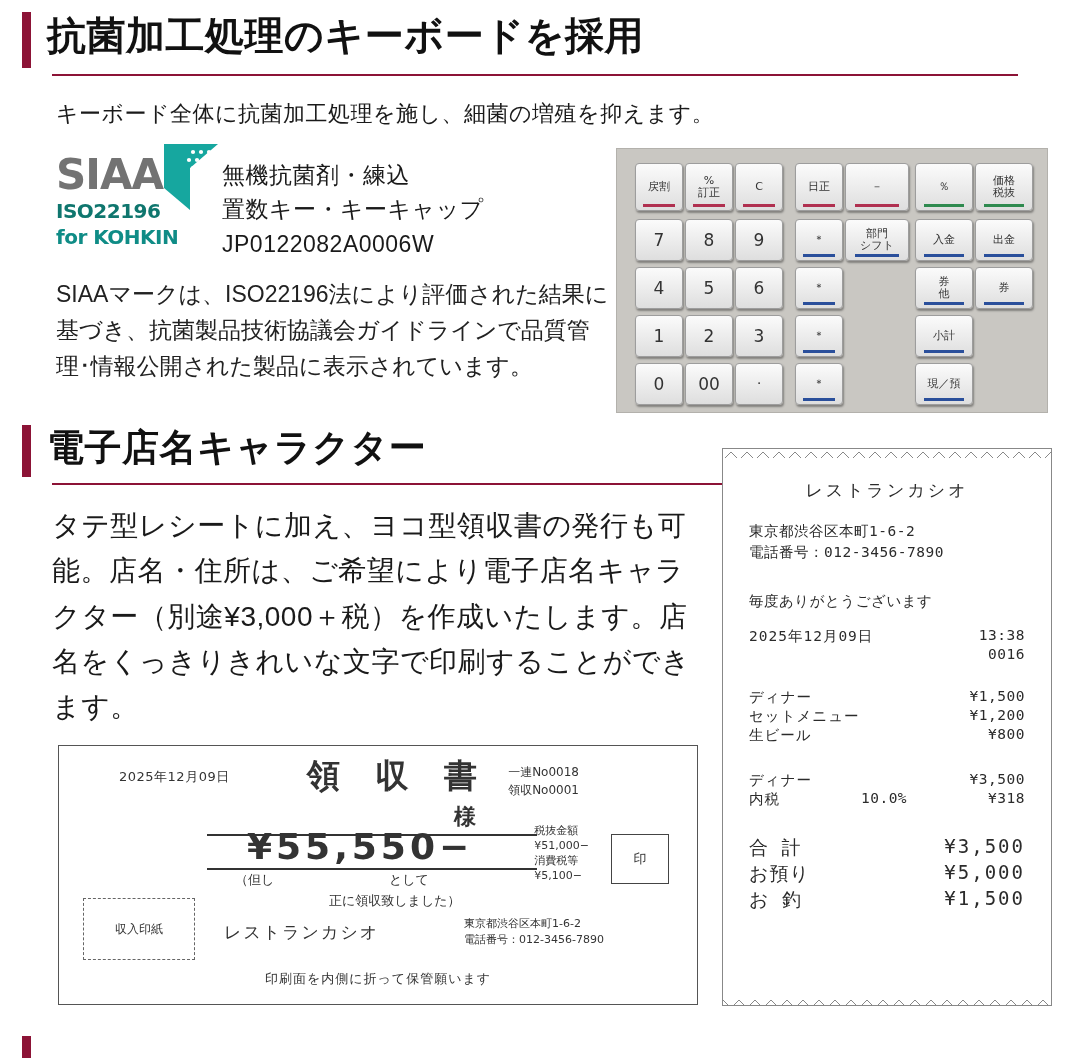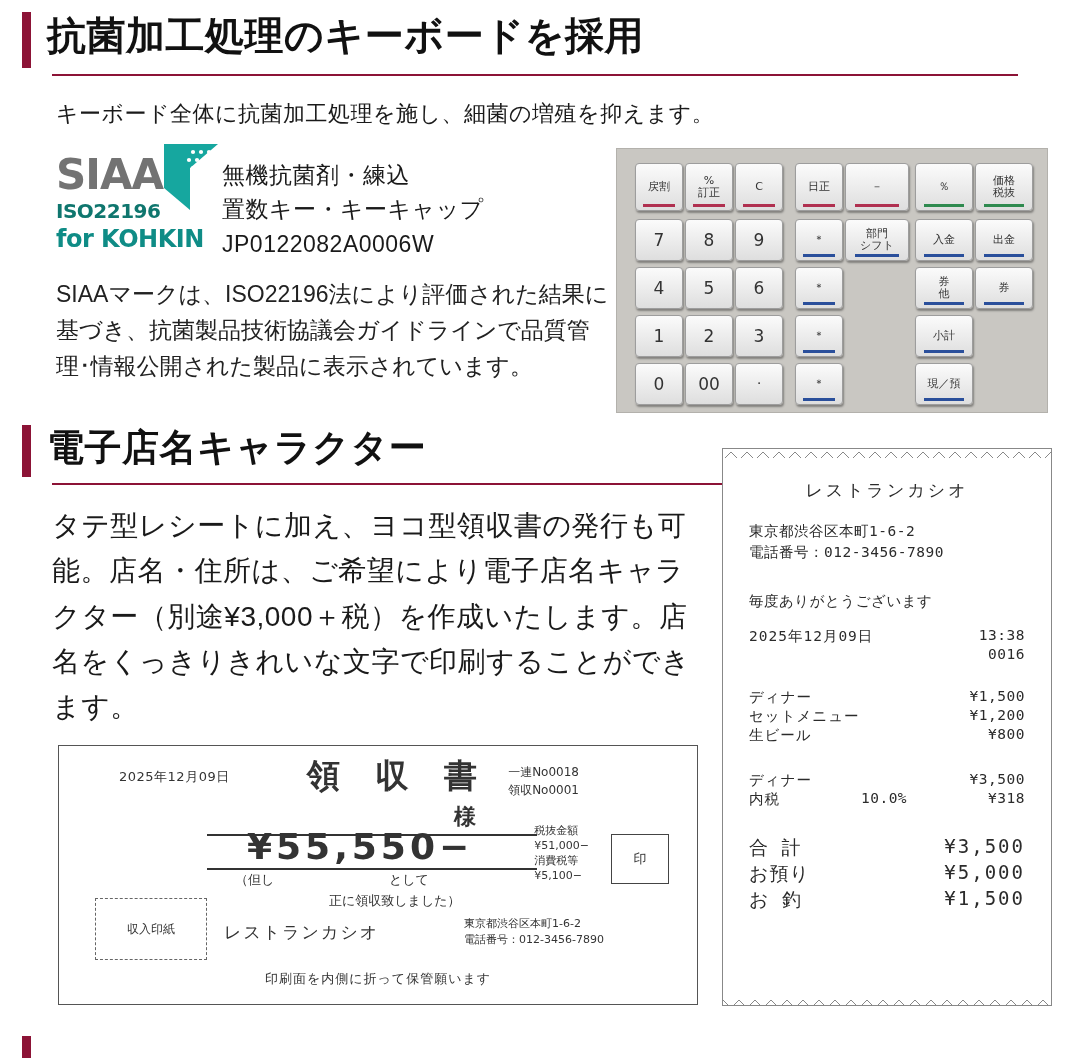--- a/index.html
+++ b/index.html
@@ -98,21 +98,21 @@
     font-weight: bold;
     font-size: 20px;
     color: #0f766e;
     letter-spacing: -0.5px;
     line-height: 1.3;
     margin-top: 2px;
   }
   .siaa-kohkin {
     font-family: "DejaVu Sans", sans-serif;
     font-weight: bold;
-    font-size: 24px;
+    font-size: 20px;
     color: #0f8c86;
     letter-spacing: -0.5px;
     line-height: 1.3;
   }
   .siaa-flag {
     position: absolute;
     left: 104px;
     top: -10px;
     width: 62px;
     height: 66px;
@@ -219,21 +219,21 @@
   .yr-osamame { position: absolute; left: 270px; top: 146px; font-size: 13px; }
   .yr-shopname { position: absolute; left: 165px; top: 175px; font-size: 17px; letter-spacing: 2px; }
   .yr-addr1 { position: absolute; left: 405px; top: 170px; font-size: 11px; }
   .yr-addr2 { position: absolute; left: 405px; top: 186px; font-size: 11px; }
   .yr-taxbox { position: absolute; right: 108px; top: 78px; font-size: 11px; line-height: 1.35; text-align: left; }
   .yr-stampbox {
     position: absolute; right: 28px; top: 88px; width: 56px; height: 48px;
     border: 1px solid #444; display: flex; align-items: center; justify-content: center; font-size: 13px;
   }
   .yr-shunyu {
-    position: absolute; left: 36px; top: 152px; width: 110px; height: 60px;
+    position: absolute; left: 24px; top: 152px; width: 110px; height: 60px;
     border: 1px dashed #666; display: flex; align-items: center; justify-content: center; font-size: 12px;
   }
   .yr-footer { position: absolute; left: 0; right: 0; bottom: 16px; text-align: center; font-size: 13px; letter-spacing: 1px; }
 
   
   .tate-receipt {
     position: absolute;
     right: 28px;
     top: 448px;
     width: 330px;

